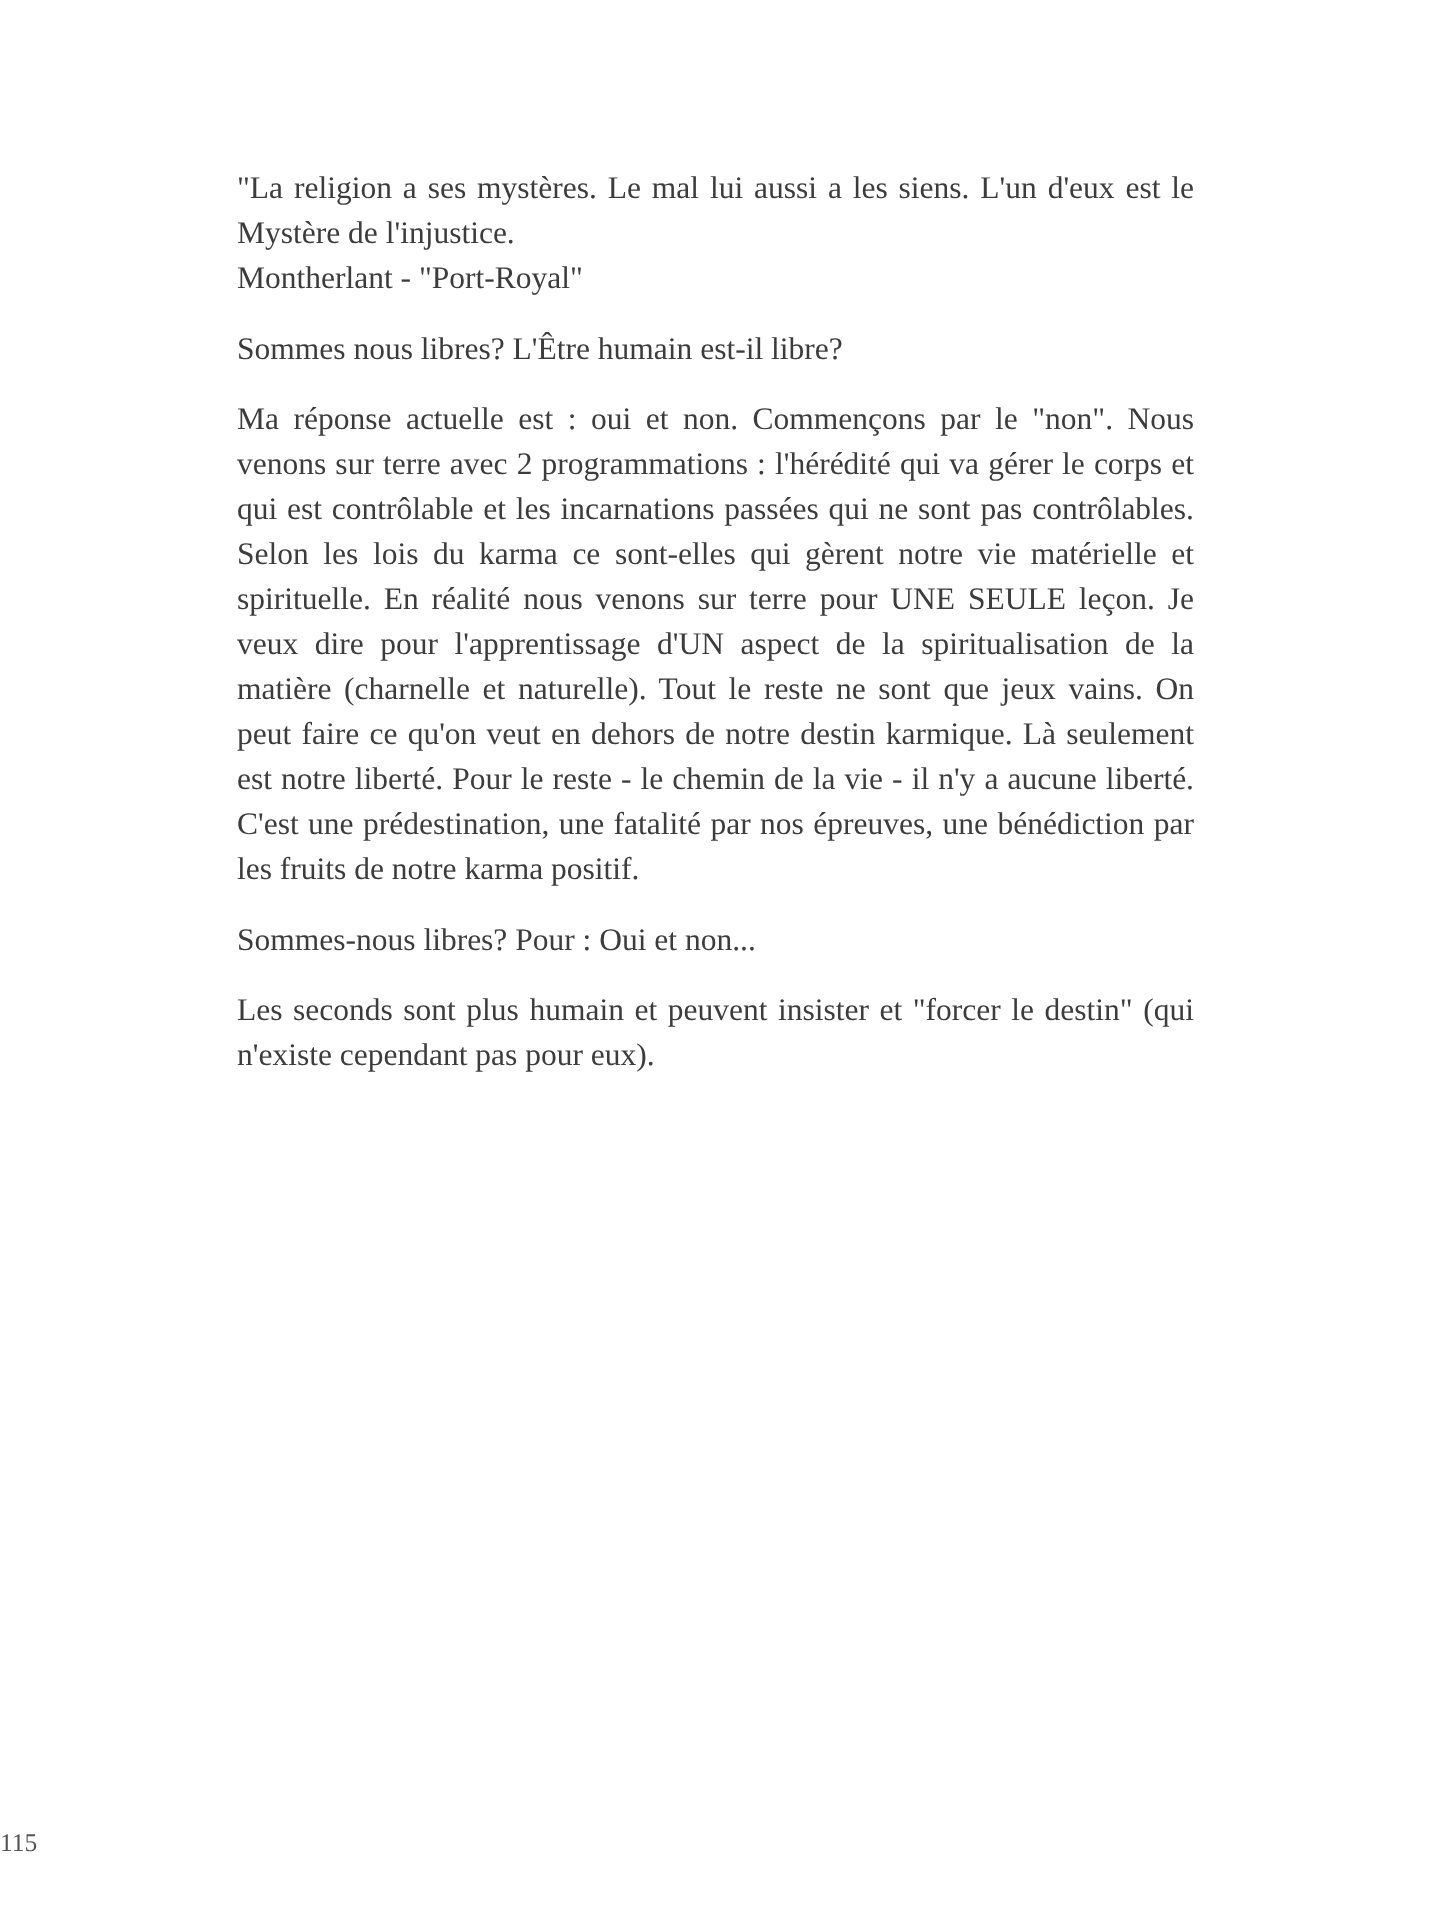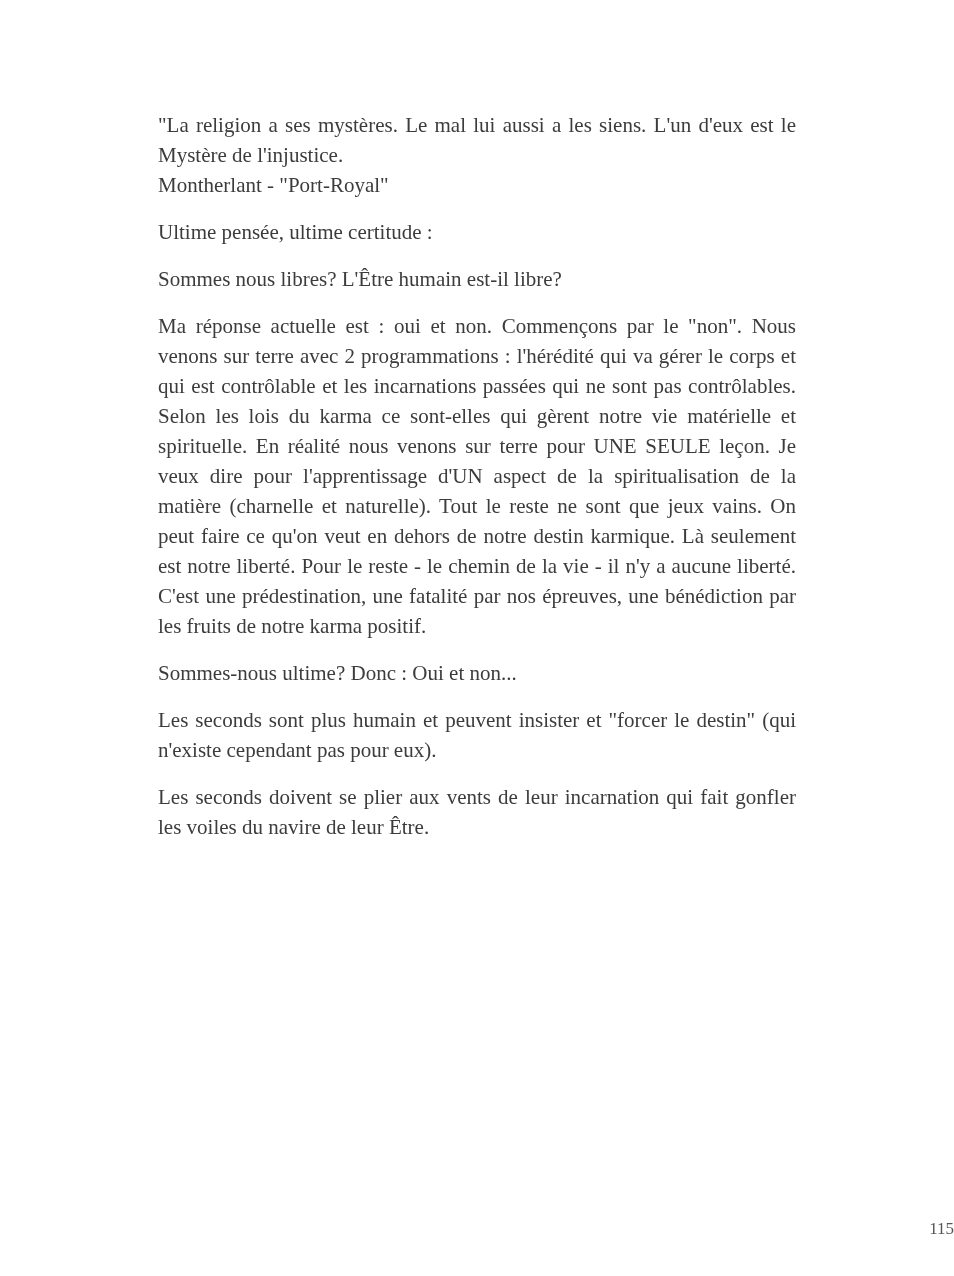--- a/index.html
+++ b/index.html
@@ -27,34 +27,32 @@
     line-height: 30px;
     color: #3c3c3c;
     text-align: justify;
     white-space: pre-line;
   }
   .page-number {
     position: absolute;
     top: 1219px;
     left: 0;
     width: 100%;
-    text-align: right;
+    text-align: left;
     font-family: "Liberation Serif", "DejaVu Serif", serif;
     font-size: 17px;
     color: #555555;
   }
 </style>
 </head>
 <body>
 
 <div class="page">
   <div class="text-body">
       <p>"La religion a ses mystères. Le mal lui aussi a les siens. L'un d'eux est le Mystère de l'injustice.
 Montherlant - "Port-Royal"</p>
-      <p>Ultime pensée, ultime certitude :</p>
       <p>Sommes nous libres? L'Être humain est-il libre?</p>
       <p>Ma réponse actuelle est : oui et non. Commençons par le "non". Nous venons sur terre avec 2 programmations : l'hérédité qui va gérer le corps et qui est contrôlable et les incarnations passées qui ne sont pas contrôlables. Selon les lois du karma ce sont-elles qui gèrent notre vie matérielle et spirituelle. En réalité nous venons sur terre pour UNE SEULE leçon. Je veux dire pour l'apprentissage d'UN aspect de la spiritualisation de la matière (charnelle et naturelle). Tout le reste ne sont que jeux vains. On peut faire ce qu'on veut en dehors de notre destin karmique. Là seulement est notre liberté. Pour le reste - le chemin de la vie - il n'y a aucune liberté. C'est une prédestination, une fatalité par nos épreuves, une bénédiction par les fruits de notre karma positif.</p>
-      <p>Sommes-nous ultime? Donc : Oui et non...</p>
+      <p>Sommes-nous libres? Pour : Oui et non...</p>
       <p>Les seconds sont plus humain et peuvent insister et "forcer le destin" (qui n'existe cependant pas pour eux).</p>
-      <p>Les seconds doivent se plier aux vents de leur incarnation qui fait gonfler les voiles du navire de leur Être.</p>
     </div>
   <div class="page-number">115</div>
 </div>
 
 </body></html>

